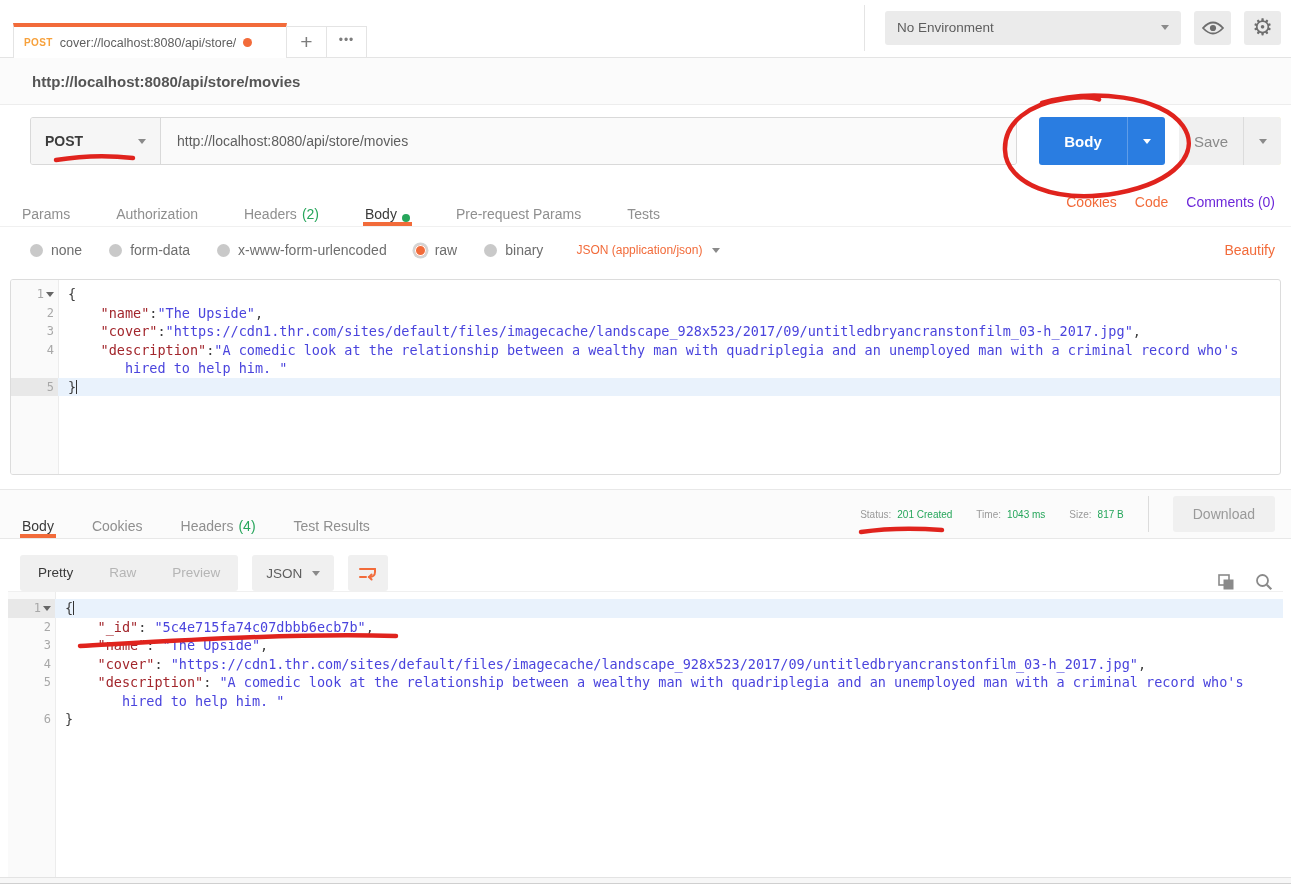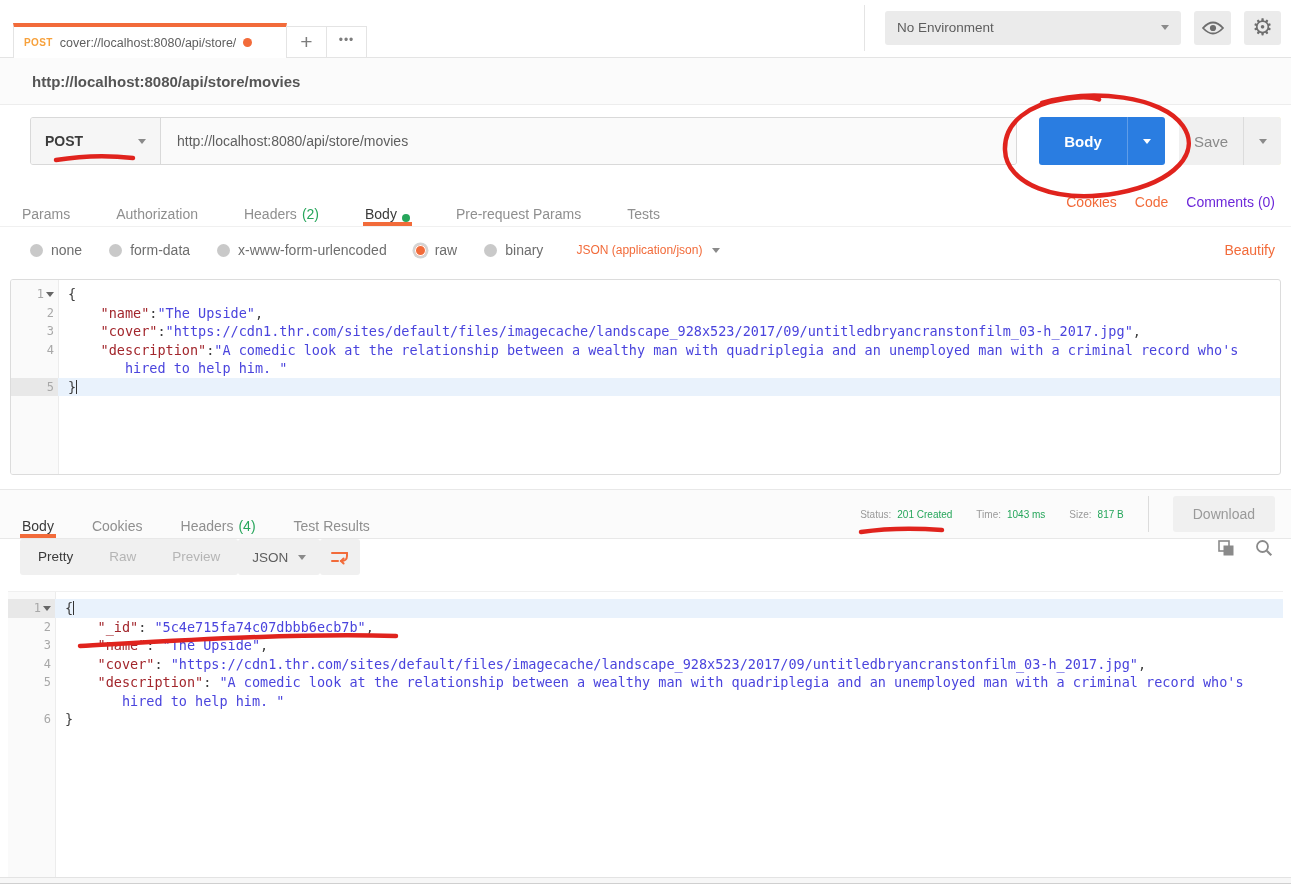--- a/index.html
+++ b/index.html
@@ -85,21 +85,21 @@
   .cursor{ display:inline-block; width:1px; height:14px; background:#333; vertical-align:-2px; }
   
   .respband{ height:50px; flex:none; margin-top:14px; border-top:1px solid #e8e8e8; border-bottom:1px solid #e8e8e8; background:#fbfbfb; display:flex; align-items:stretch; padding:0 16px 0 20px; }
   .respband .rtab{ margin-right:34px; }
   .resp-right{ margin-left:auto; display:flex; align-items:center; gap:24px; }
   .statseg{ font-size:10px; color:#9a9a9a; display:flex; gap:6px; }
   .statseg .val{ color:#26a65b; }
   .resp-divider{ width:1px; height:36px; background:#dcdcdc; }
   .download-btn{ height:36px; padding:0 20px; background:#f0f0f0; border:none; border-radius:3px; color:#9a9a9a; font-size:14px; cursor:pointer; font-family:"Liberation Sans",sans-serif; }
   
-  .resptoolbar{ height:52px; flex:none; display:flex; align-items:flex-start; padding:0 18px 0 20px; }
+  .resptoolbar{ height:52px; flex:none; display:flex; align-items:flex-end; padding:0 18px 0 20px; gap:14px; }
   .segmented{ display:flex; background:#f0f0f0; border-radius:3px; height:36px; align-items:center; }
   .segmented .seg{ padding:0 18px; font-size:13.5px; color:#b5b5b5; cursor:pointer; line-height:36px; }
   .segmented .seg.active{ color:#3a3a3a; }
   .fmt-select{ height:36px; background:#f0f0f0; border-radius:3px; display:flex; align-items:center; gap:10px; padding:0 14px; font-size:13.5px; color:#5e5e5e; cursor:pointer; }
   .wrap-btn{ height:36px; width:40px; background:#f0f0f0; border-radius:3px; display:flex; align-items:center; justify-content:center; cursor:pointer; }
   .toolbar-right{ margin-left:auto; display:flex; align-items:center; gap:20px; }
   .toolbar-right .ic{ cursor:pointer; display:flex; }
   
   .footstrip{ height:6px; flex:none; background:#f7f7f7; border-top:1px solid #e3e3e3; }
   

